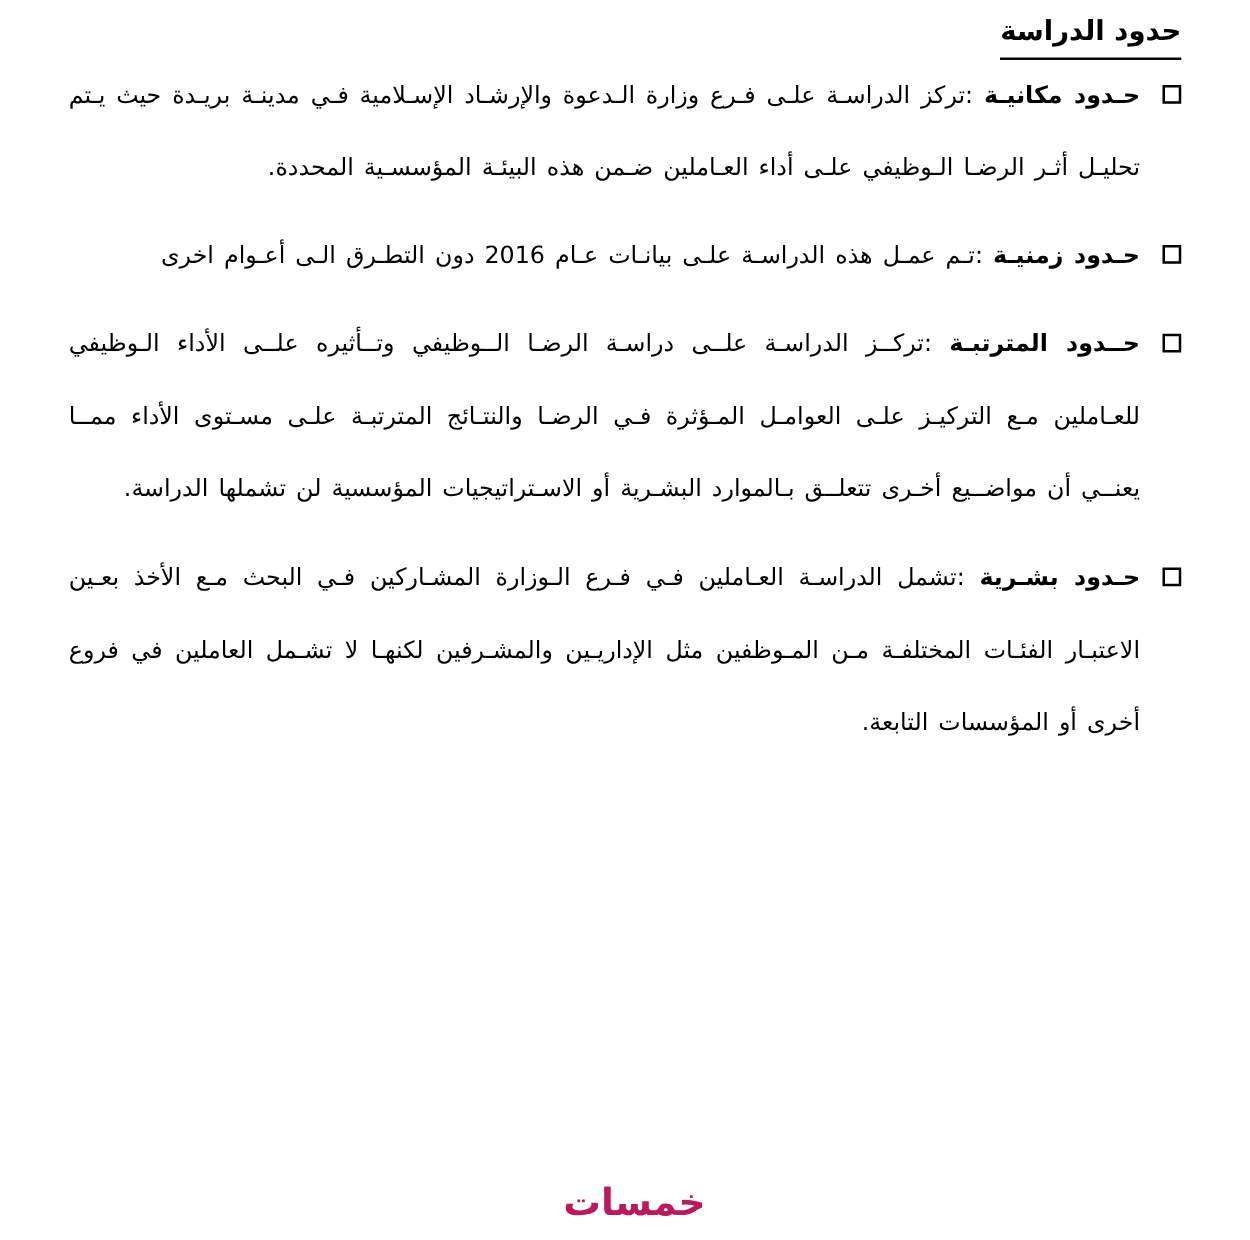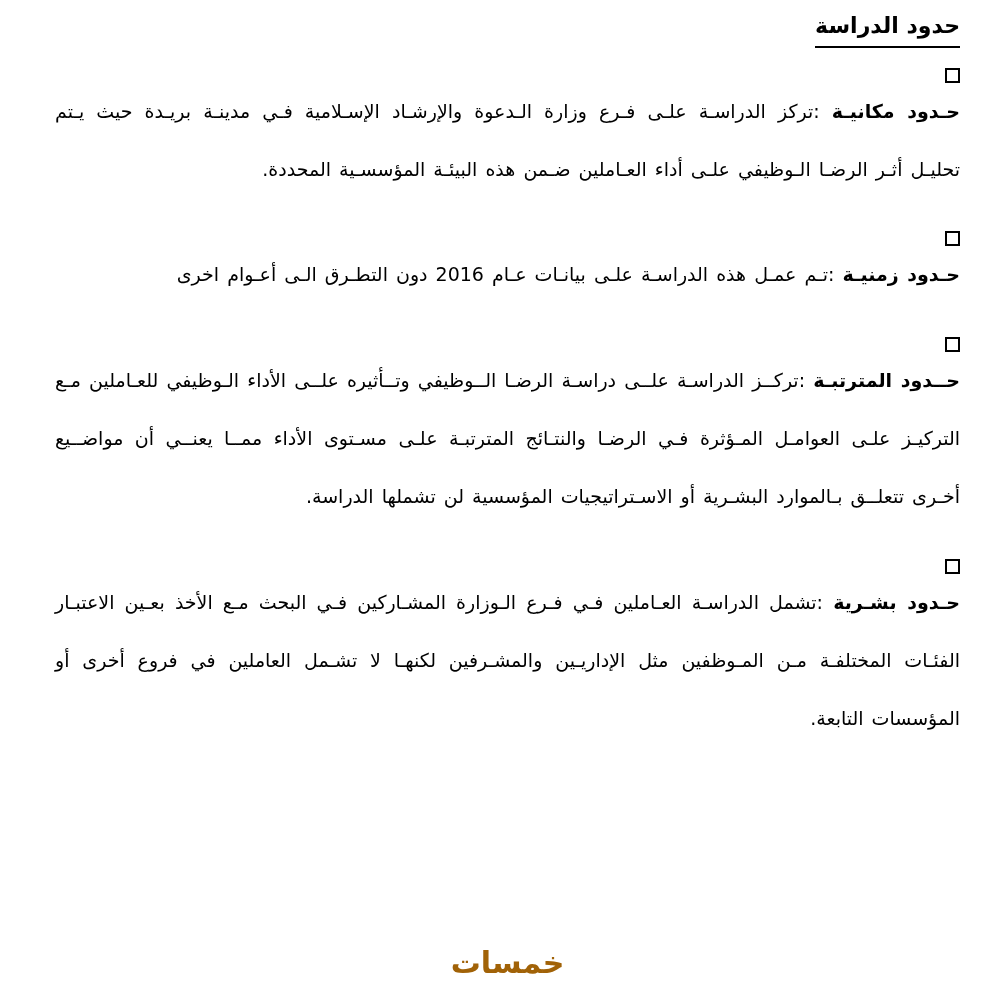--- a/index.html
+++ b/index.html
@@ -13,21 +13,21 @@
     width: 1000px;
     height: 992px;
     overflow: hidden;
     direction: rtl;
     color: #000000;
   }
   .page {
     position: relative;
     width: 1000px;
     height: 992px;
-    padding: 12px 40px 0 55px;
+    padding: 12px 55px 0 55px;
   }
   .doc-title {
     display: inline-block;
     margin: 0;
     font-size: 22px;
     font-weight: bold;
     padding-bottom: 5px;
     border-bottom: 2.5px solid #000000;
     line-height: 1.3;
   }
@@ -36,22 +36,22 @@
     font-size: 19px;
     line-height: 1.6;
     text-align: right;
   }
   .bullet-list {
     margin: 0;
   }
   .bullet-item {
     display: flex;
     align-items: flex-start;
+    gap: 18px;
     margin-bottom: 13px;
-    flex-direction: column;
   }
   .bullet-square {
     flex: 0 0 auto;
     width: 15px;
     height: 15px;
     border: 2.5px solid #000000;
     margin-top: 20px;
     background: #ffffff;
   }
   .bullet-text {
@@ -67,21 +67,21 @@
     font-weight: bold;
   }
   .watermark {
     position: absolute;
     bottom: 12px;
     left: 15px;
     right: 0;
     text-align: center;
     font-size: 30px;
     font-weight: bold;
-    color: #a16207;
+    color: #be185d;
     letter-spacing: 1px;
     user-select: none;
   }
 </style>
 </head>
 <body>
 
 <div class="page">
 
   <h1 class="doc-title">حدود الدراسة</h1>

